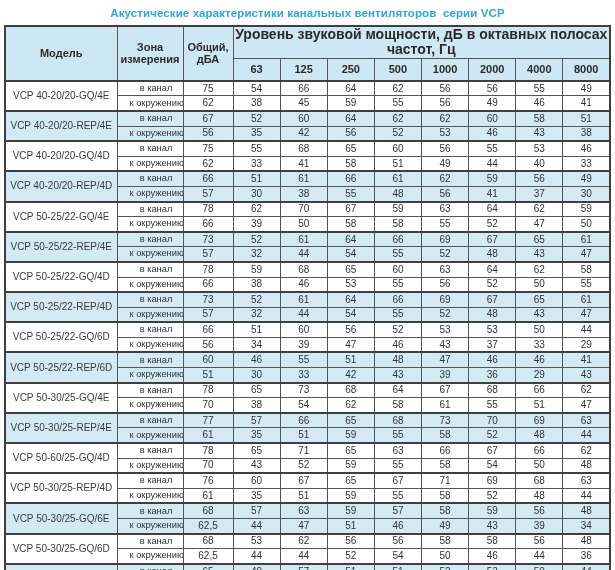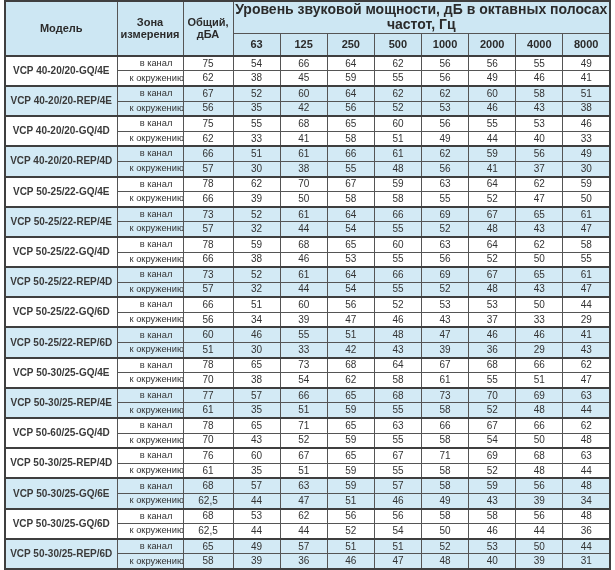--- a/index.html
+++ b/index.html
@@ -20,32 +20,33 @@
     padding:0;color:#333;overflow:hidden;white-space:nowrap;
   }
   thead th{
     background:#cde7f3;font-weight:bold;font-size:11px;color:#2b2b2b;
     white-space:normal;line-height:1.1;
   }
   thead tr.h1 th{height:19px;}
   thead tr.h2 th{height:21px;}
   th.c-group{font-size:14px;}
   tbody td{font-size:10px;height:13.6px;line-height:1;}
-  td.model{font-size:10px;color:#3a3a3a;font-weight:bold;}
+  td.model{font-size:10px;color:#3a3a3a;}
   td.zone{font-size:9.3px;padding-left:12px;}
   tr.band-blue td{background:#d3eaf5;}
   tr.group-start td{border-top:2px solid #3f3f3f;}
   col.c-model{width:112px;}
   col.c-zone{width:66px;}
   col.c-total{width:50px;}
 </style>
 </head>
 <body>
 
 <div class="page">
+  <div class="title">Акустические характеристики канальных вентиляторов  серии VCP</div>
 
   <table>
     <colgroup>
       <col class="c-model">
         <col class="c-zone">
         <col class="c-total">
       <col>
         <col>
         <col>
         <col>

